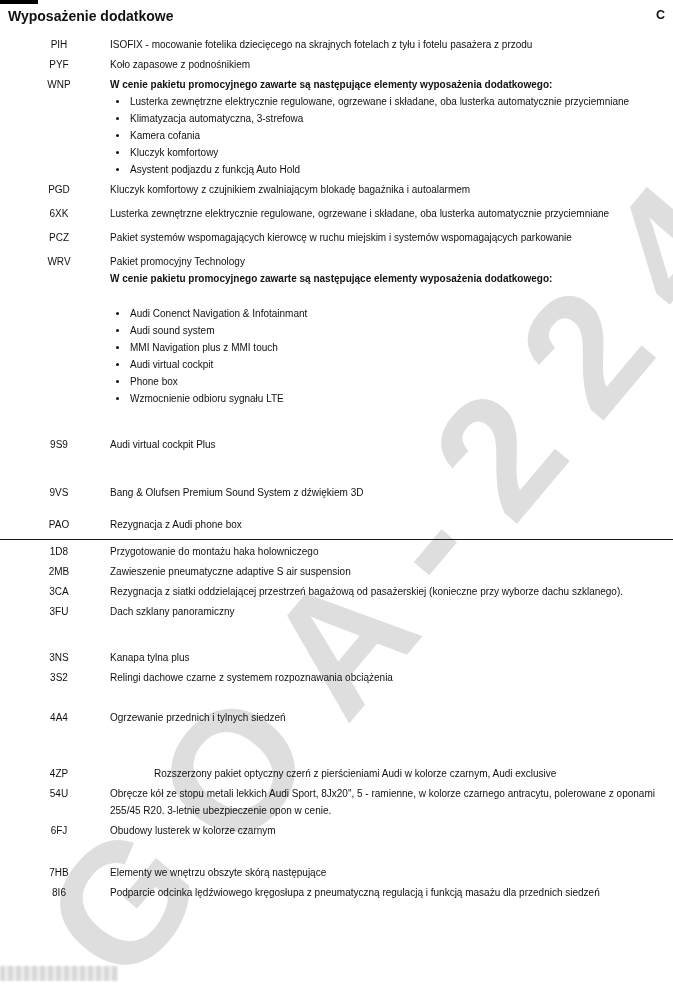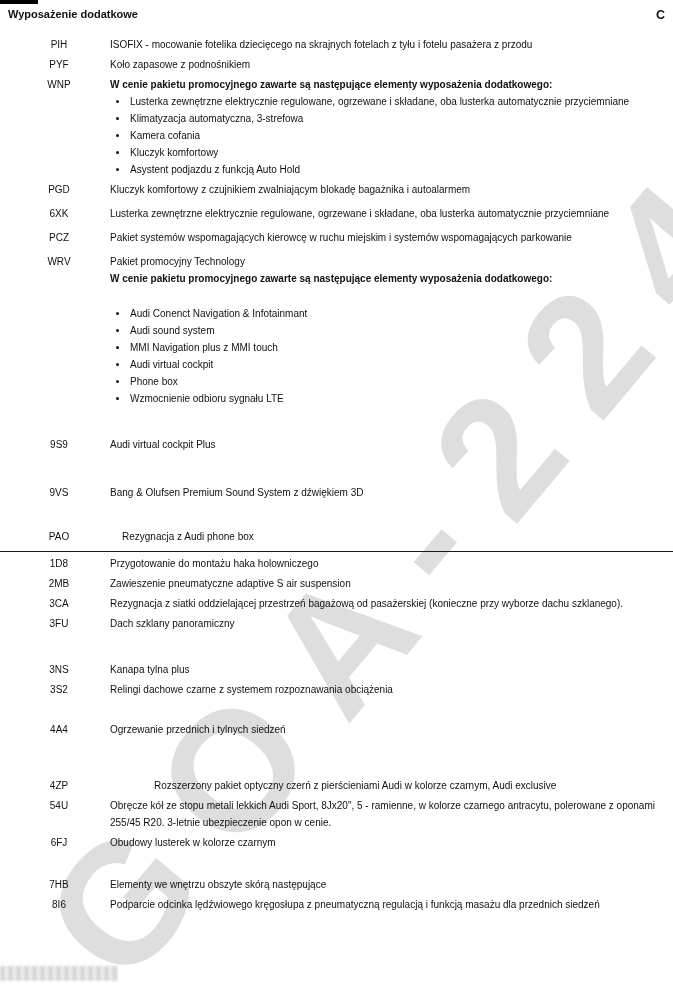--- a/index.html
+++ b/index.html
@@ -7,21 +7,21 @@
     position:relative; width:673px; height:1000px; overflow:hidden;
     background:#ffffff; font-family:"Liberation Sans", sans-serif; color:#111;
   }
   .watermark {
     position:absolute; left:148px; top:832px; height:178px; line-height:178px;
     font-size:170px; font-weight:bold; letter-spacing:40px; color:#dedede;
     transform:rotate(-50deg); transform-origin:0 100%;
     white-space:nowrap; z-index:0; user-select:none;
   }
   .top-left-mark { position:absolute; left:0; top:0; width:38px; height:4px; background:#000; z-index:2; }
-  .doc-title { position:absolute; left:8px; top:8px; font-size:11px; font-weight:bold; z-index:2; }
+  .doc-title { position:absolute; left:8px; top:8px; font-size:14px; font-weight:bold; z-index:2; }
   .header-right { position:absolute; left:656px; top:8px; font-size:12.5px; font-weight:bold; z-index:2; white-space:nowrap; }
   #rows { position:absolute; left:8px; top:33px; width:660px; z-index:1; }
   .row { display:flex; margin-top:3px; font-size:10px; line-height:17px; }
   .code { width:102px; flex:none; text-align:center; }
   .desc { flex:1; max-width:552px; }
   .bold-note { font-weight:bold; }
   ul.bullets { margin:0 0 0 4px; padding-left:15px; }
   ul.bullets li { padding-left:1px; }
   .divider { width:673px; margin-left:-8px; border-top:1.5px solid #1a1a1a; margin-top:6px; }
   .illegible-fragment {
@@ -102,21 +102,21 @@
         <div class="desc">
           <div class="desc-text">Audi virtual cockpit Plus</div>
         </div>
       </div>
       <div class="row" style="margin-top: 31px;">
         <div class="code">9VS</div>
         <div class="desc">
           <div class="desc-text">Bang &amp; Olufsen Premium Sound System z dźwiękiem 3D</div>
         </div>
       </div>
-      <div class="row" style="margin-top: 27px; gap: 12px;">
+      <div class="row" style="margin-top: 15px;">
         <div class="code">PAO</div>
         <div class="desc">
           <div class="desc-text">Rezygnacja z Audi phone box</div>
         </div>
       </div>
       <div class="divider"></div>
       <div class="row">
         <div class="code">1D8</div>
         <div class="desc">
           <div class="desc-text">Przygotowanie do montażu haka holowniczego</div>

